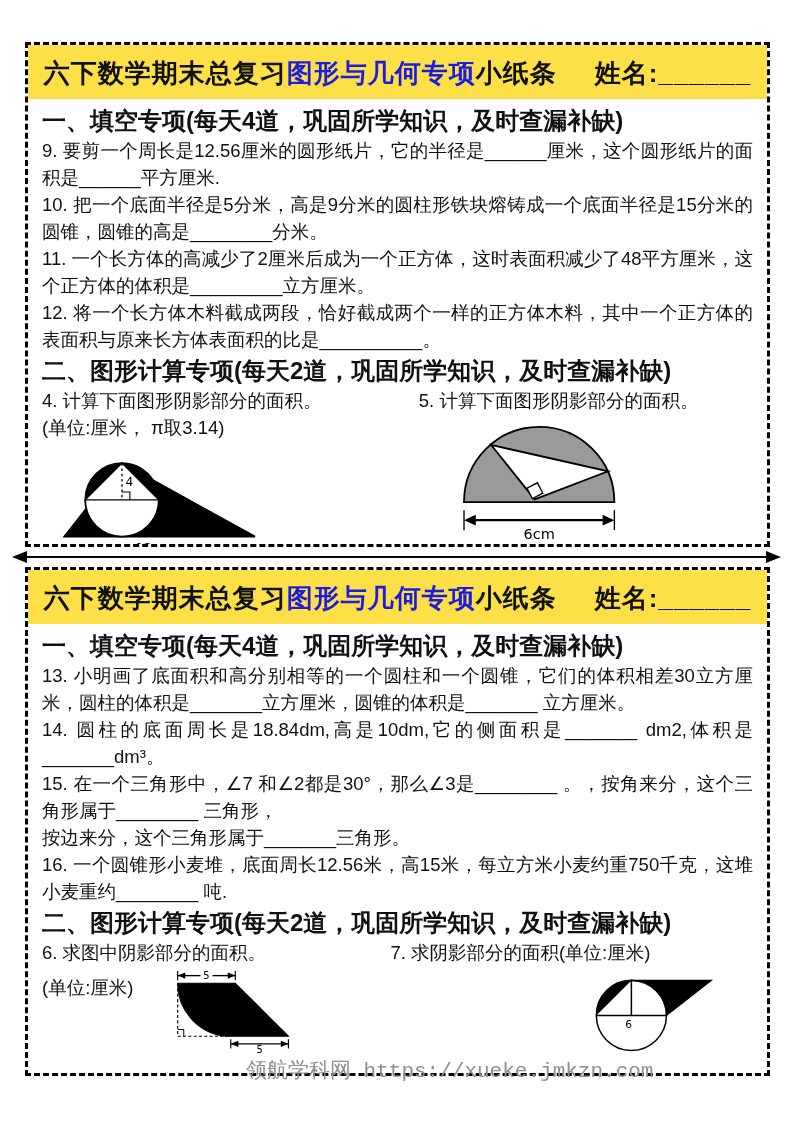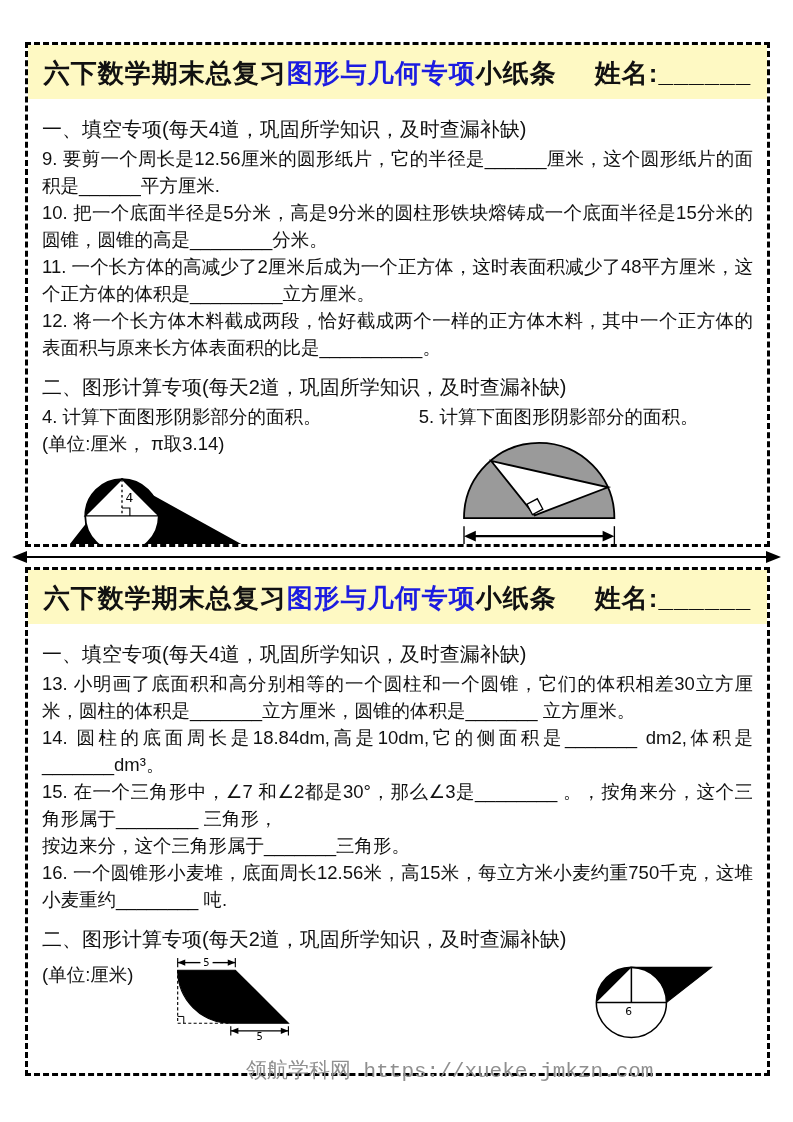--- a/index.html
+++ b/index.html
@@ -7,27 +7,27 @@
     width:793px;height:1122px;position:relative;background:#ffffff;
     font-family:"Liberation Sans","DejaVu Sans",sans-serif;color:#111;
   }
   .card{
     position:absolute;left:25px;width:745px;box-sizing:border-box;
     border:3px dashed #000;background:#fff;overflow:hidden;
   }
   .card1{top:42px;height:505px;}
   .card2{top:567px;height:509px;}
   .card-header{
-    background:#fef9c3;text-align:center;padding:13px 6px 11px;
+    background:#fde047;text-align:center;padding:13px 6px 11px;
     font-size:26px;line-height:30px;font-weight:bold;letter-spacing:1px;
   }
   .hl{color:#1c1ce0;}
   .name-wrap{margin-left:38px;}
   .card-body{padding:4px 14px 0 14px;}
-  .sec-title{font-size:20px;line-height:24px;font-weight:normal;margin:14px 0 4px;}
+  .sec-title{font-size:24px;line-height:24px;font-weight:bold;margin:6px 0 4px;}
   .q{font-size:18.5px;line-height:27px;margin:0;text-align:justify;white-space:pre-wrap;}
   .figrow{display:flex;align-items:flex-start;margin-top:3px;}
   .figcol-l{flex:0 0 53%;}
   .figcol-r{flex:1;}
   .figlabel{font-size:18.5px;line-height:27px;}
   .fig4box{margin:2px 0 0 10px;}
   .fig5box{margin:2px 0 0 22px;}
   .labelrow{display:flex;margin-top:4px;}
   .labelrow .l{flex:0 0 49%;}
   .labelrow .r{flex:1;}
@@ -106,20 +106,24 @@
     <span>六下数学期末总复习</span><span class="hl">图形与几何专项</span><span>小纸条</span><span class="name-wrap">姓名:</span><span>______</span>
   </div>
   <div class="card-body">
     <div class="sec-title">一、填空专项(每天4道，巩固所学知识，及时查漏补缺)</div>
     <p class="q">13. 小明画了底面积和高分别相等的一个圆柱和一个圆锥，它们的体积相差30立方厘米，圆柱的体积是_______立方厘米，圆锥的体积是_______ 立方厘米。</p>
     <p class="q">14. 圆柱的底面周长是18.84dm,高是10dm,它的侧面积是_______ dm2,体积是_______dm³。</p>
     <p class="q">15. 在一个三角形中，∠7 和∠2都是30°，那么∠3是________ 。，按角来分，这个三角形属于________ 三角形，
 按边来分，这个三角形属于_______三角形。</p>
     <p class="q">16. 一个圆锥形小麦堆，底面周长12.56米，高15米，每立方米小麦约重750千克，这堆小麦重约________ 吨.</p>
     <div class="sec-title">二、图形计算专项(每天2道，巩固所学知识，及时查漏补缺)</div>
+    <div class="labelrow">
+      <span class="l figlabel">6. 求图中阴影部分的面积。</span>
+      <span class="r figlabel">7. 求阴影部分的面积(单位:厘米)</span>
+    </div>
     <div class="figrow2">
       <div class="unit2">(单位:厘米)</div>
       <div class="fig6box">
         <svg width="135" height="85" viewBox="0 0 178 112">
           <path d="M22,20 L98,20 L168,90 L92,90 A70,70 0 0 1 22,20 Z" fill="#000" stroke="#000" stroke-width="1.5"></path>
           <line x1="22" y1="20" x2="22" y2="90" stroke="#000" stroke-width="1.5" stroke-dasharray="4,3"></line>
           <line x1="22" y1="90" x2="92" y2="90" stroke="#000" stroke-width="1.5" stroke-dasharray="4,3"></line>
           <path d="M22,81 H30 V90" fill="none" stroke="#000" stroke-width="1.3"></path>
           <line x1="22" y1="4" x2="22" y2="16" stroke="#000" stroke-width="1.5"></line>
           <line x1="98" y1="4" x2="98" y2="16" stroke="#000" stroke-width="1.5"></line>

